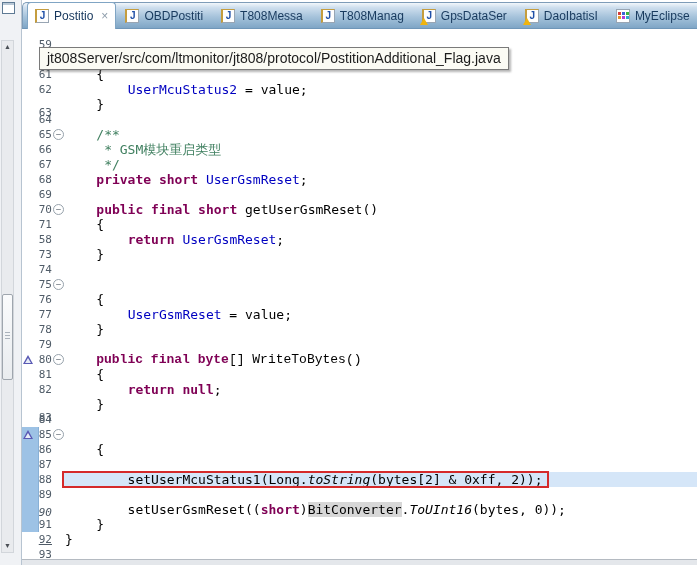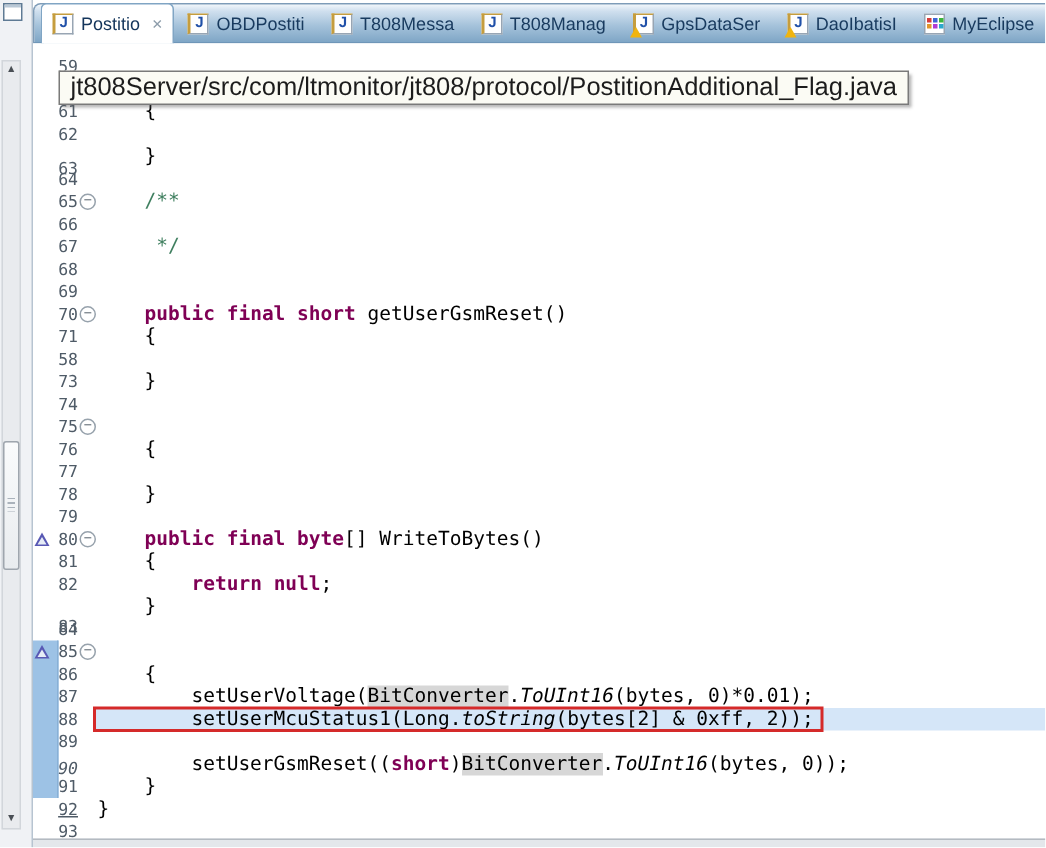--- a/index.html
+++ b/index.html
@@ -64,21 +64,21 @@
   .sk{color:#7f0055;font-weight:bold;}
   .sf{color:#0000c0;}
   .sc{color:#3f7f5f;}
   .si{font-style:italic;}
   .so{background:#d7d7d7;}
   .hl-line{position:absolute;left:40px;right:0;height:15px;background:#d5e6f8;z-index:1;}
   .red-box{position:absolute;left:40px;width:487px;height:17px;border:2px solid #d52a2a;
        box-sizing:border-box;z-index:3;}
   .tooltip{position:absolute;left:17px;top:18px;height:21px;line-height:20px;padding:0 7px;
        background:#fbfbf4;border:1px solid #7a7a7a;box-shadow:2px 2px 2px rgba(90,90,90,.45);
-       font-size:17px;color:#1c1c1c;white-space:nowrap;z-index:5;}
+       font-size:14px;color:#1c1c1c;white-space:nowrap;z-index:5;}
   .bottom-strip{position:absolute;left:0;bottom:0;right:0;height:5px;background:#e4e7eb;
        border-top:1px solid #b4bac1;}
 </style>
 </head>
 <body>
 
 <div class="stage">
 
   <div class="left-rail">
     <div class="restore-box"></div>
@@ -149,77 +149,81 @@
       <div class="tooltip">jt808Server/src/com/ltmonitor/jt808/protocol/PostitionAdditional_Flag.java</div>
     <div class="range-bar" style="top: 398px; height: 105px;"></div>
         <div class="hl-line" style="top: 443px;"></div>
         <div class="lnum" style="top: 8px;">59</div>
         <div class="codeline" style="top: 8px;"></div>
         <div class="lnum" style="top: 23px;">60</div>
         <div class="codeline" style="top: 23px;"></div>
         <div class="lnum" style="top: 38px;">61</div>
         <div class="codeline" style="top: 38px;"><span class="sp">    {</span></div>
         <div class="lnum" style="top: 53px;">62</div>
+        <div class="codeline" style="top: 53px;"><span class="sp">        </span><span class="sf">UserMcuStatus2</span><span class="sp"> = value;</span></div>
         <div class="lnum" style="top: 76px;">63</div>
         <div class="codeline" style="top: 68px;"><span class="sp">    }</span></div>
         <div class="lnum" style="top: 83px;">64</div>
         <div class="codeline" style="top: 83px;"></div>
         <div class="lnum" style="top: 98px;">65</div>
         <div class="fold" style="top: 100px;">−</div>
         <div class="codeline" style="top: 98px;"><span class="sc">    /**</span></div>
         <div class="lnum" style="top: 113px;">66</div>
+        <div class="codeline" style="top: 113px;"><span class="sc">     * GSM模块重启类型</span></div>
         <div class="lnum" style="top: 128px;">67</div>
         <div class="codeline" style="top: 128px;"><span class="sc">     */</span></div>
         <div class="lnum" style="top: 143px;">68</div>
+        <div class="codeline" style="top: 143px;"><span class="sp">    </span><span class="sk">private</span><span class="sp"> </span><span class="sk">short</span><span class="sp"> </span><span class="sf">UserGsmReset</span><span class="sp">;</span></div>
         <div class="lnum" style="top: 158px;">69</div>
         <div class="codeline" style="top: 158px;"></div>
         <div class="lnum" style="top: 173px;">70</div>
         <div class="fold" style="top: 175px;">−</div>
         <div class="codeline" style="top: 173px;"><span class="sp">    </span><span class="sk">public</span><span class="sp"> </span><span class="sk">final</span><span class="sp"> </span><span class="sk">short</span><span class="sp"> getUserGsmReset()</span></div>
         <div class="lnum" style="top: 188px;">71</div>
         <div class="codeline" style="top: 188px;"><span class="sp">    {</span></div>
         <div class="lnum" style="top: 203px;">58</div>
+        <div class="codeline" style="top: 203px;"><span class="sp">        </span><span class="sk">return</span><span class="sp"> </span><span class="sf">UserGsmReset</span><span class="sp">;</span></div>
         <div class="lnum" style="top: 218px;">73</div>
         <div class="codeline" style="top: 218px;"><span class="sp">    }</span></div>
         <div class="lnum" style="top: 233px;">74</div>
         <div class="codeline" style="top: 233px;"></div>
         <div class="lnum" style="top: 248px;">75</div>
         <div class="fold" style="top: 250px;">−</div>
         <div class="lnum" style="top: 263px;">76</div>
         <div class="codeline" style="top: 263px;"><span class="sp">    {</span></div>
         <div class="lnum" style="top: 278px;">77</div>
+        <div class="codeline" style="top: 278px;"><span class="sp">        </span><span class="sf">UserGsmReset</span><span class="sp"> = value;</span></div>
         <div class="lnum" style="top: 293px;">78</div>
         <div class="codeline" style="top: 293px;"><span class="sp">    }</span></div>
         <div class="lnum" style="top: 308px;">79</div>
         <div class="codeline" style="top: 308px;"></div>
         <div class="lnum" style="top: 323px;">80</div>
         <div class="fold" style="top: 325px;">−</div>
         <div class="tri" style="top: 326px;">
           <span class="o"></span>
           <span class="n"></span>
         </div>
-        <div class="codeline" style="top: 323px;"><span class="sp">    </span><span class="sk">public</span><span class="sp"> </span><span class="sk">final</span><span class="sp"> </span><span class="sk">byte</span><span class="sp">[] WriteToBytes()</span></div>
+        <div class="codeline" style="top: 323px; font-family: Liberation Mono, monospace;"><span class="sp">    </span><span class="sk">public</span><span class="sp"> </span><span class="sk">final</span><span class="sp"> </span><span class="sk">byte</span><span class="sp">[] WriteToBytes()</span></div>
         <div class="lnum" style="top: 338px;">81</div>
         <div class="codeline" style="top: 338px;"><span class="sp">    {</span></div>
         <div class="lnum" style="top: 353px;">82</div>
         <div class="codeline" style="top: 353px;"><span class="sp">        </span><span class="sk">return</span><span class="sp"> </span><span class="sk">null</span><span class="sp">;</span></div>
         <div class="lnum" style="top: 368px; margin-top: 13px;">83</div>
         <div class="codeline" style="top: 368px;"><span class="sp">    }</span></div>
         <div class="lnum" style="top: 383px;">84</div>
         <div class="codeline" style="top: 383px;"></div>
         <div class="lnum" style="top: 398px;">85</div>
         <div class="fold" style="top: 400px;">−</div>
         <div class="tri" style="top: 401px;">
           <span class="o"></span>
           <span class="n"></span>
         </div>
         <div class="lnum" style="top: 413px;">86</div>
         <div class="codeline" style="top: 413px;"><span class="sp">    {</span></div>
         <div class="lnum" style="top: 428px;">87</div>
-        <div class="codeline" style="top: 428px;"><span class="sp">        setUserVoltage(</span><span class="so">BitConverter</span><span class="sp">.</span><span class="si">ToUInt16</span><span class="sp">(bytes, 0)*0.01);</span></div>
         <div class="lnum" style="top: 443px;">88</div>
         <div class="codeline" style="top: 443px;"><span class="sp">        setUserMcuStatus1(Long.</span><span class="si">toString</span><span class="sp">(bytes[2] &amp; 0xff, 2));</span></div>
         <div class="lnum" style="top: 458px;">89</div>
         <div class="lnum" style="top: 476px; font-style: italic;">90</div>
         <div class="codeline" style="top: 473px;"><span class="sp">        setUserGsmReset((</span><span class="sk">short</span><span class="sp">)</span><span class="so">BitConverter</span><span class="sp">.</span><span class="si">ToUInt16</span><span class="sp">(bytes, 0));</span></div>
         <div class="lnum" style="top: 488px;">91</div>
         <div class="codeline" style="top: 488px;"><span class="sp">    }</span></div>
         <div class="lnum" style="top: 503px; text-decoration: underline;">92</div>
         <div class="codeline" style="top: 503px;"><span class="sp">}</span></div>
         <div class="lnum" style="top: 518px;">93</div>

